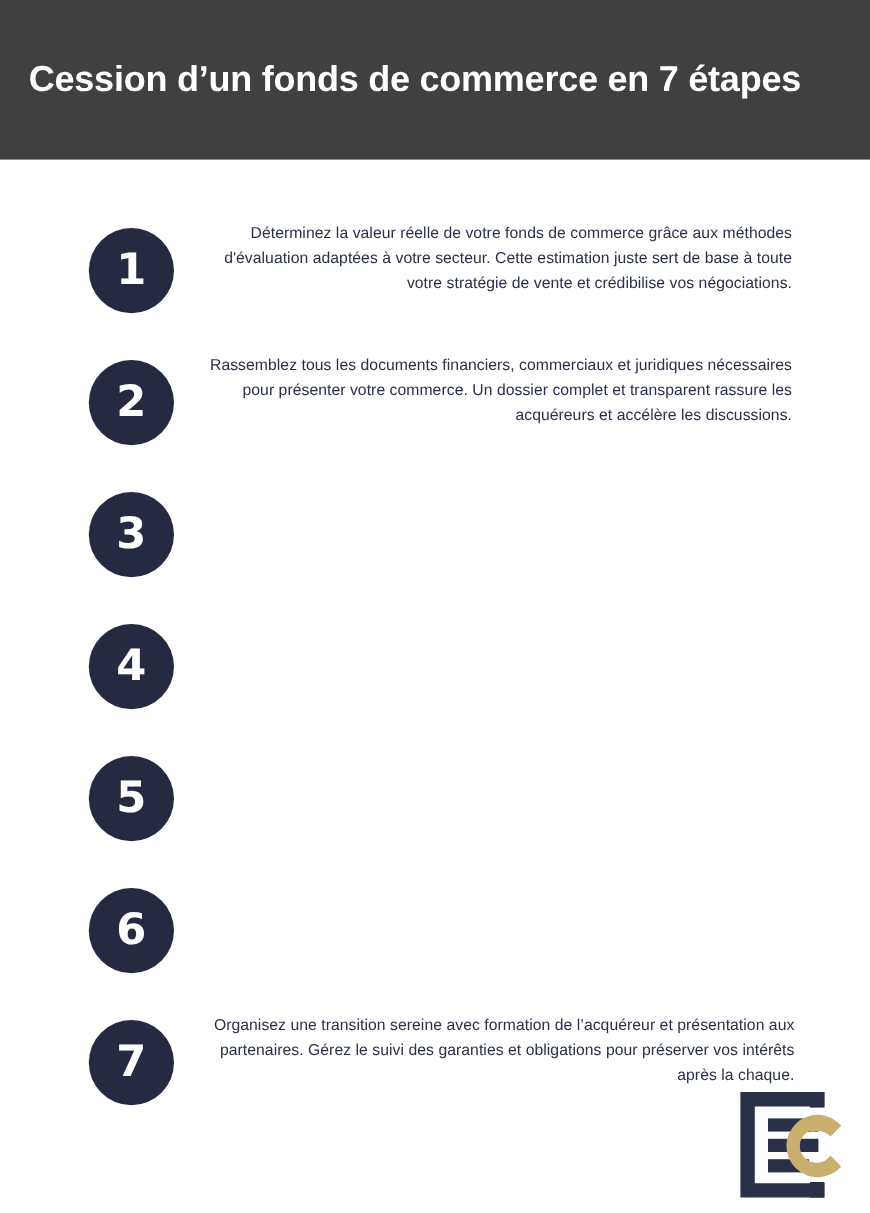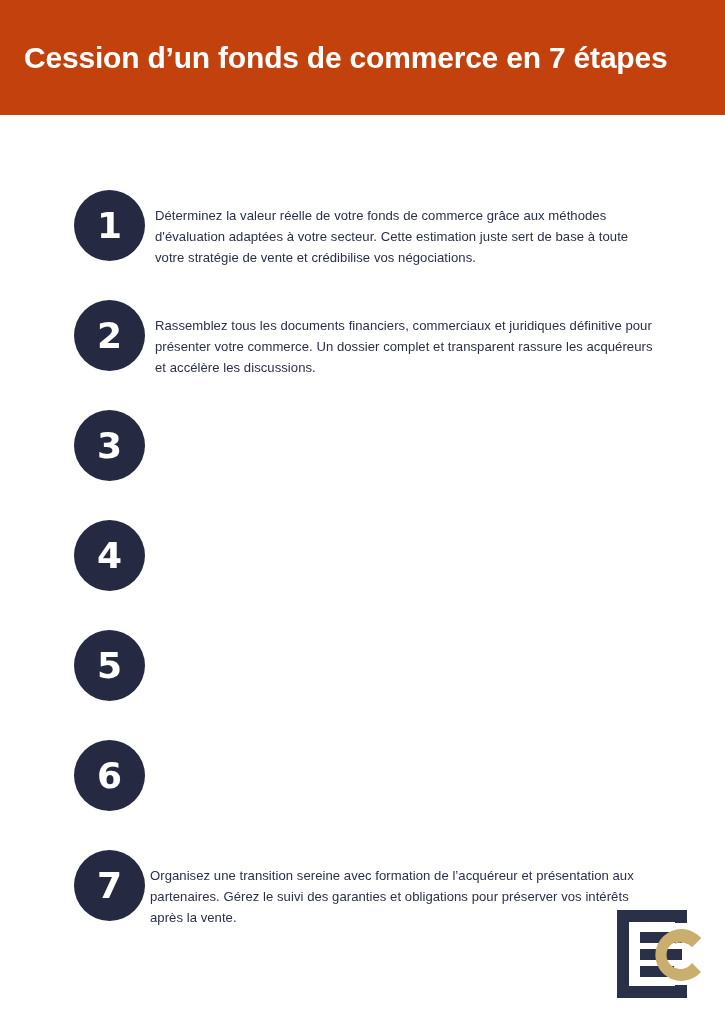--- a/index.html
+++ b/index.html
@@ -15,22 +15,22 @@
     font-family: "Liberation Sans", sans-serif;
     -webkit-font-smoothing: antialiased;
   }
 
   
   .header-bar {
     position: absolute;
     left: 0;
     top: 0;
     width: 725px;
-    height: 115px;
-    background: #c2410c;
+    height: 133px;
+    background: #404040;
     display: flex;
     align-items: center;
   }
   .header-title {
     color: #ffffff;
     font-size: 30px;
     font-weight: bold;
     letter-spacing: -0.2px;
     padding-left: 24px;
     line-height: 1.1;
@@ -63,23 +63,23 @@
     align-items: center;
     justify-content: center;
     font-size: 36px;
     font-weight: bold;
     line-height: 1;
     font-family: "DejaVu Sans", sans-serif;
   }
   .step-text {
     position: absolute;
     left: 155px;
-    top: 24px;
+    top: 2px;
     width: 505px;
-    text-align: left;
+    text-align: right;
     color: #2b3049;
     font-size: 13.1px;
     line-height: 21px;
     letter-spacing: 0.05px;
   }
   
   .step-row.wide .step-text {
     left: 150px;
     width: 512px;
   }
@@ -103,42 +103,42 @@
 
 <div class="steps">
 
   <div class="step-row">
     <div class="step-badge">1</div>
     <div class="step-text">Déterminez la valeur réelle de votre fonds de commerce grâce aux méthodes d'évaluation adaptées à votre secteur. Cette estimation juste sert de base à toute votre stratégie de vente et crédibilise vos négociations.</div>
   </div>
 
   <div class="step-row">
     <div class="step-badge">2</div>
-    <div class="step-text">Rassemblez tous les documents financiers, commerciaux et juridiques définitive pour présenter votre commerce. Un dossier complet et transparent rassure les acquéreurs et accélère les discussions.</div>
+    <div class="step-text">Rassemblez tous les documents financiers, commerciaux et juridiques nécessaires pour présenter votre commerce. Un dossier complet et transparent rassure les acquéreurs et accélère les discussions.</div>
   </div>
 
   <div class="step-row wide">
     <div class="step-badge">3</div>
   </div>
 
   <div class="step-row">
     <div class="step-badge">4</div>
   </div>
 
   <div class="step-row wide">
     <div class="step-badge">5</div>
   </div>
 
   <div class="step-row wide">
     <div class="step-badge">6</div>
   </div>
 
   <div class="step-row wide">
     <div class="step-badge">7</div>
-    <div class="step-text">Organisez une transition sereine avec formation de l’acquéreur et présentation aux partenaires. Gérez le suivi des garanties et obligations pour préserver vos intérêts après la vente.</div>
+    <div class="step-text">Organisez une transition sereine avec formation de l’acquéreur et présentation aux partenaires. Gérez le suivi des garanties et obligations pour préserver vos intérêts après la chaque.</div>
   </div>
 
 </div>
 
 <div class="logo">
   <svg width="96" height="92" viewBox="0 0 96 92" xmlns="http://www.w3.org/2000/svg">
 
     <path fill="#2b3049" d="
       M4,2
       L74,2

